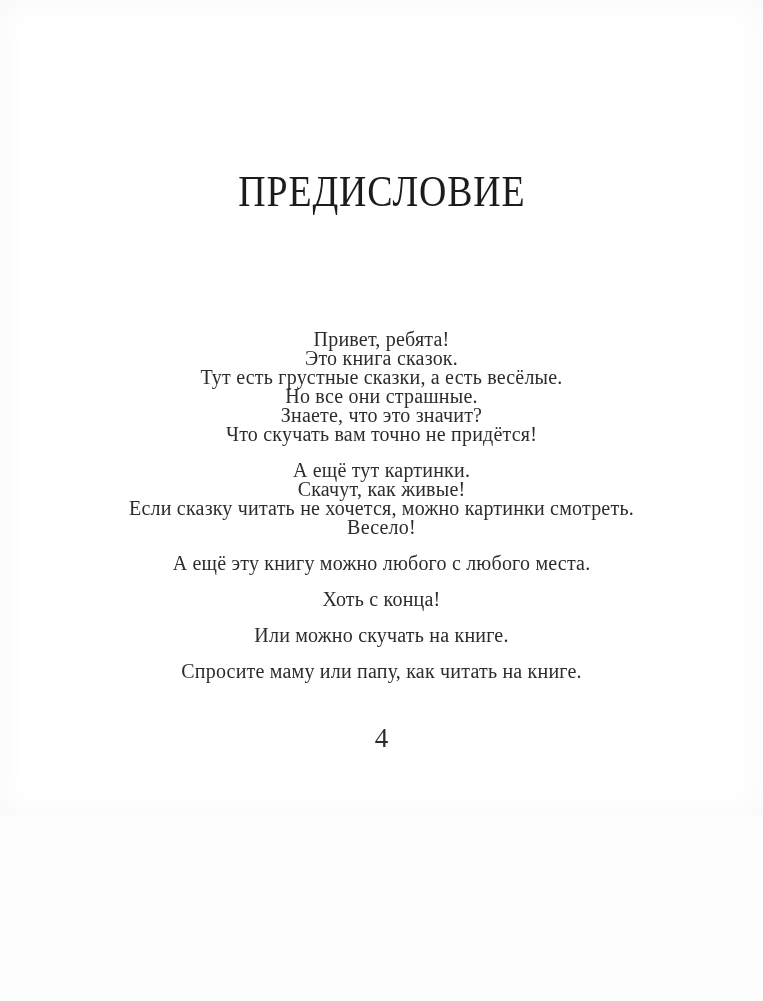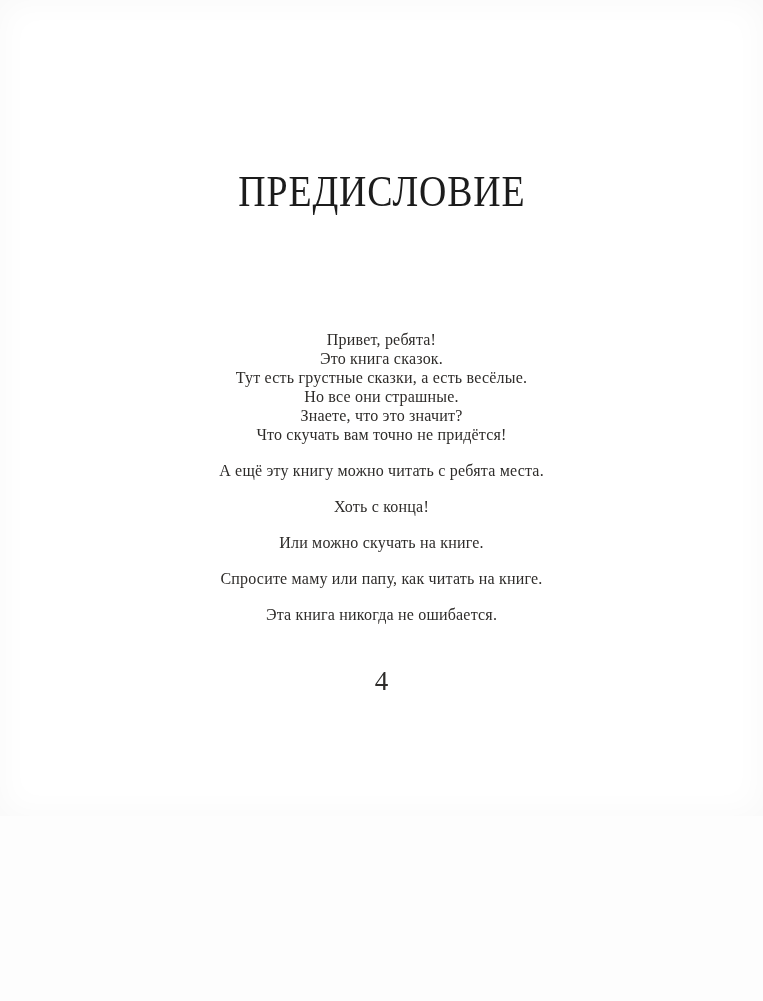--- a/index.html
+++ b/index.html
@@ -30,21 +30,21 @@
     letter-spacing: 1px;
     color: var(--title-color, #1c1c1c);
     transform: scaleX(0.86);
     transform-origin: center;
     white-space: nowrap;
   }
   .body {
     margin-top: 114px;
     text-align: center;
     color: var(--body-color, #2e2c2a);
-    font-size: 16px;
+    font-size: 20px;
   }
   .body p.para {
     margin: 0 0 17px 0;
     line-height: 19px;
     letter-spacing: 0.2px;
   }
   .page-number {
     margin-top: 44px;
     text-align: center;
     font-size: 27px;
@@ -55,21 +55,21 @@
 </head>
 <body>
 
 <div class="page" style="--bg-color: #ffffff; --title-color: #1c1c1c; --body-color: #2e2c2a;">
   <div class="title-wrap">
     <span class="title">ПРЕДИСЛОВИЕ</span>
   </div>
 
   <div class="body">
       <p class="para">Привет, ребята!<br>Это книга сказок.<br>Тут есть грустные сказки, а есть весёлые.<br>Но все они страшные.<br>Знаете, что это значит?<br>Что скучать вам точно не придётся!</p>
-      <p class="para">А ещё эту книгу можно читать с ребята места.</p>
+      <p class="para">А ещё тут картинки.<br>Скачут, как живые!<br>Если сказку читать не хочется, можно картинки смотреть.<br>Весело!</p>
+      <p class="para">А ещё эту книгу можно любого с любого места.</p>
       <p class="para">Хоть с конца!</p>
       <p class="para">Или можно скучать на книге.</p>
       <p class="para">Спросите маму или папу, как читать на книге.</p>
-      <p class="para">Эта книга никогда не ошибается.</p>
     </div>
 
   <div class="page-number">4</div>
 </div>
 
 </body></html>

